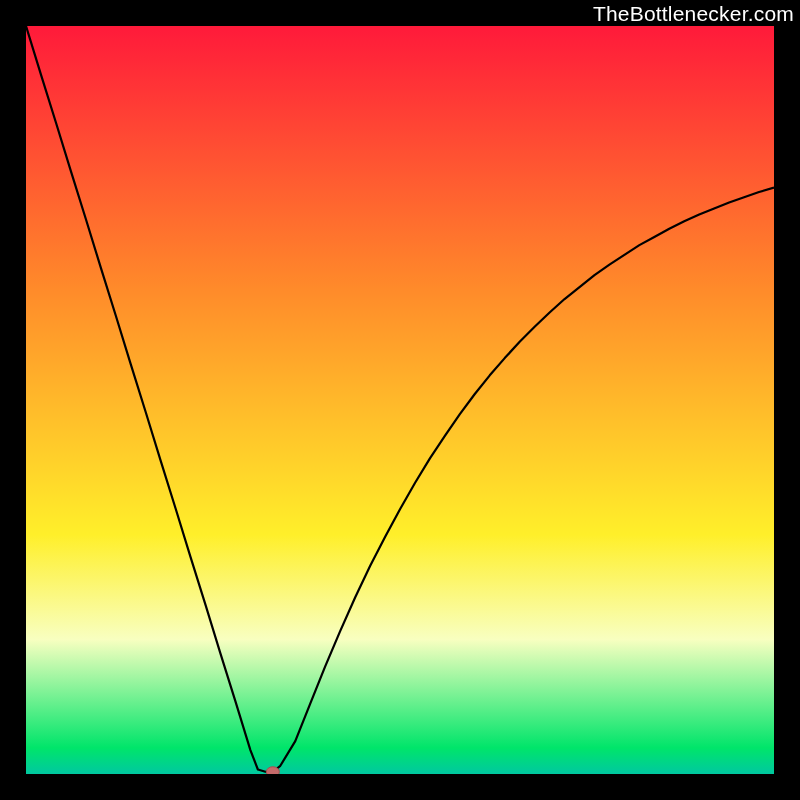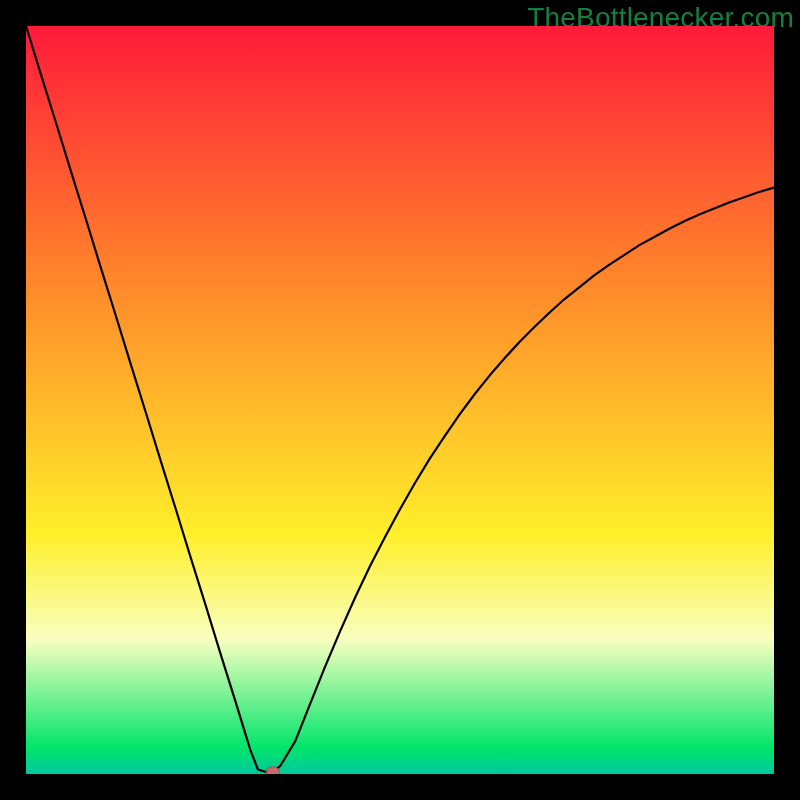--- a/index.html
+++ b/index.html
@@ -23,22 +23,22 @@
     position: absolute;
     left: 0;
     top: 0;
     width: 748px;
     height: 748px;
   }
   .watermark {
     position: absolute;
     top: 2px;
     right: 6px;
-    color: #15803d;
-    font-size: 28px;
+    color: #ffffff;
+    font-size: 21px;
     font-weight: 500;
     letter-spacing: 0.2px;
   }
 </style>
 </head>
 <body>
 
 <div class="watermark">TheBottlenecker.com</div>
 
 <div class="frame">

